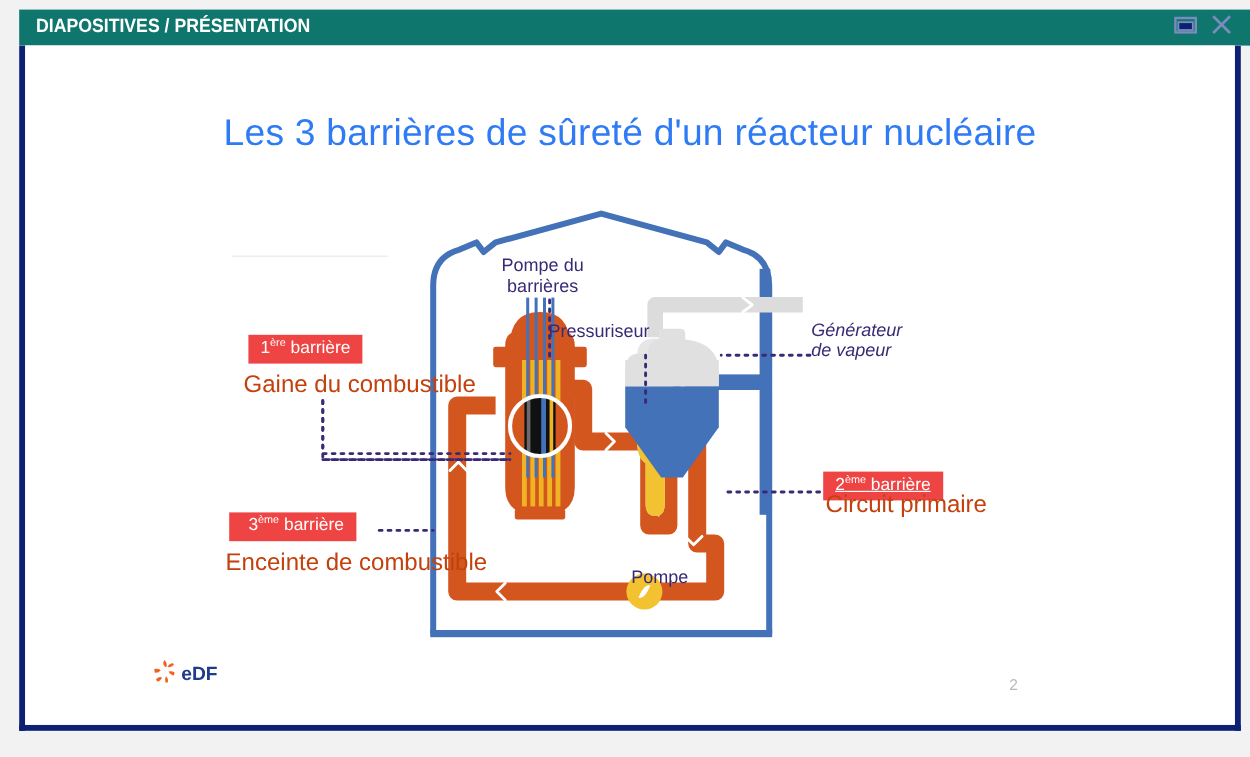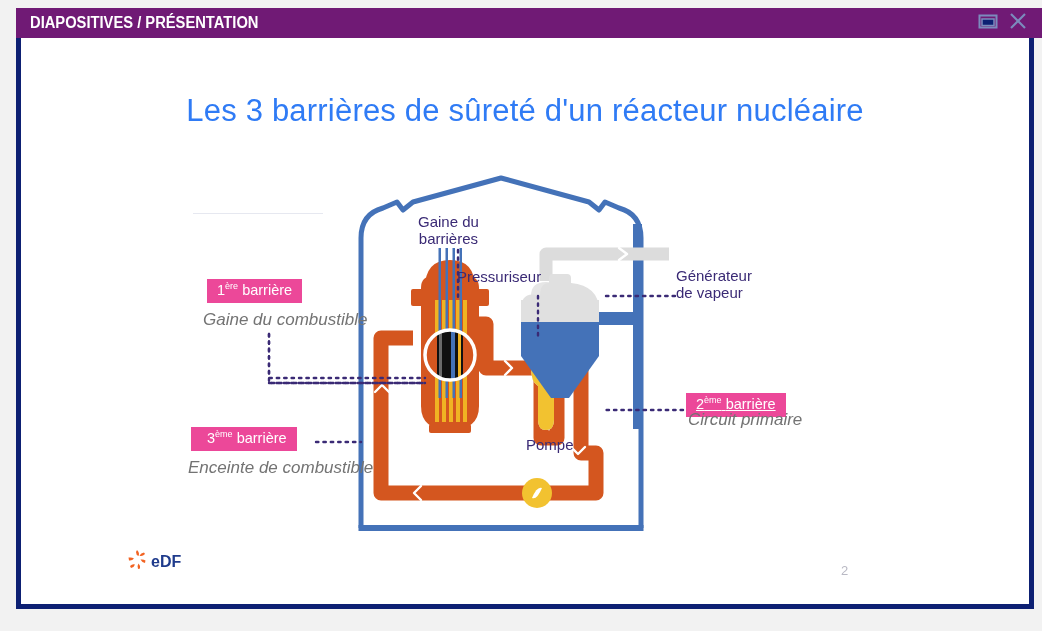--- a/index.html
+++ b/index.html
@@ -18,21 +18,21 @@
   #app-window {
     position: absolute;
     left: 0; top: 0;
     width: 1042px; height: 631px;
     background: #f2f2f2;
   }
   #title-bar {
     position: absolute;
     left: 16px; top: 8px;
     width: 1026px; height: 30px;
-    background: #701a75;
+    background: #0f766e;
     display: flex;
     align-items: center;
   }
   #title-bar-text {
     color: #ffffff;
     font-size: 16px;
     font-weight: bold;
     letter-spacing: 0px;
     margin-left: 14px;
     white-space: nowrap;
@@ -94,59 +94,58 @@
   #diagram {
     position: absolute;
     left: 0; top: 0;
     width: 1018px;
     height: 571px;
   }
 
   
   .badge {
     position: absolute;
-    background: #ec4899;
+    background: #ef4444;
     color: #ffffff;
     font-size: 14.5px;
     padding: 4px 10px 5px 10px;
     white-space: nowrap;
     line-height: 1.05;
   }
   .badge sup {
     font-size: 9px;
     vertical-align: super;
     line-height: 0;
   }
   .sub-label {
     position: absolute;
-    color: #737373;
-    font-size: 17px;
+    color: #c2410c;
+    font-size: 20px;
     white-space: nowrap;
-    font-style: italic;
   }
   .part-label {
     position: absolute;
     color: #3a2a75;
     font-size: 15px;
     line-height: 1.12;
     white-space: nowrap;
   }
   .part-label.center { text-align: center; }
 
   #badge-1 { left: 186px; top: 241px; }
   #sublabel-1 { left: 182px; top: 272px; }
   #badge-3 { left: 170px; top: 389px; padding-left: 16px; }
   #sublabel-3 { left: 167px; top: 420px; }
   #badge-2 { left: 665px; top: 355px; text-decoration: underline; }
   #sublabel-2 { left: 667px; top: 372px; }
 
   #label-cuve { left: 397px; top: 176px; text-align: center; }
   #label-pressuriseur { left: 436px; top: 231px; }
-  #label-generateur { left: 655px; top: 229px; line-height: 1.15; }
-  #label-pompe { left: 505px; top: 399px; }
+  #label-generateur { left: 655px; top: 229px; line-height: 1.15; font-style: italic; }
+  #label-pompe { left: 505px; top: 436px; }
 
   
   #edf-logo {
     position: absolute;
     left: 104px; top: 508px;
     width: 72px; height: 30px;
   }
 
   #page-number {
     position: absolute;
@@ -365,21 +364,21 @@
         <span>3</span><sup>ème</sup> <span>barrière</span>
       </div>
       <div class="sub-label" id="sublabel-3">Enceinte de combustible</div>
 
       <div class="badge" id="badge-2">
         <span>2</span><sup>ème</sup> <span>barrière</span>
       </div>
       <div class="sub-label" id="sublabel-2">Circuit primaire</div>
 
       <div class="part-label center" id="label-cuve">
-        <div>Gaine du</div>
+        <div>Pompe du</div>
         <div>barrières</div>
       </div>
 
       <div class="part-label" id="label-pressuriseur">Pressuriseur</div>
 
       <div class="part-label" id="label-generateur">
         <div>Générateur</div>
         <div>de vapeur</div>
       </div>
 

